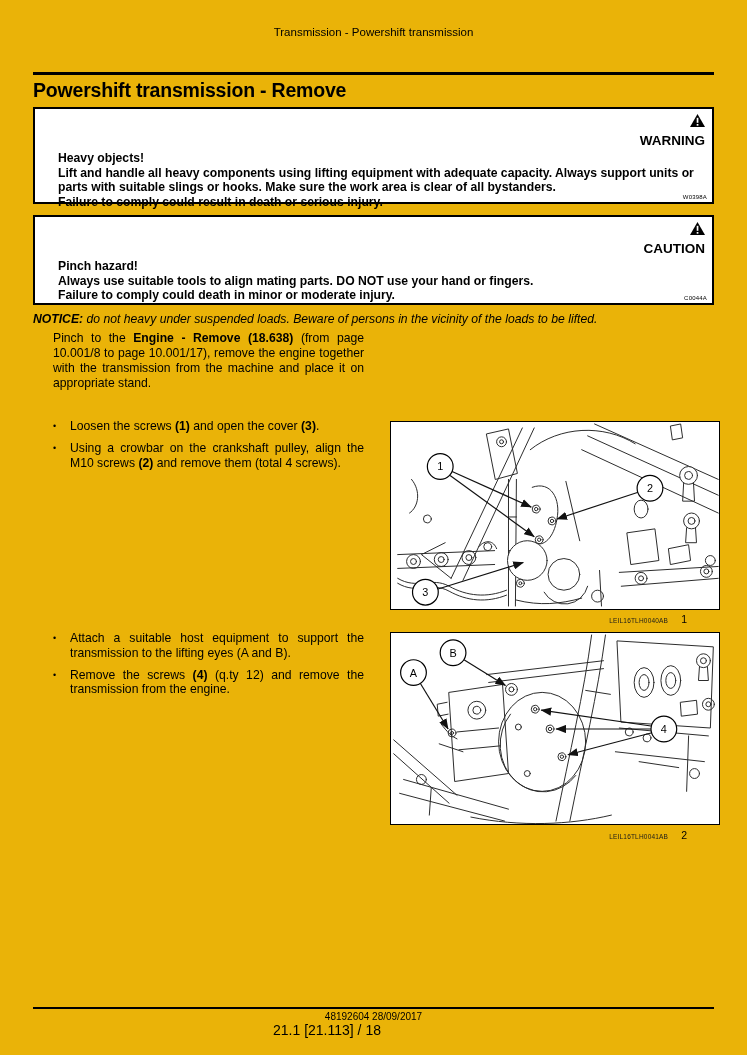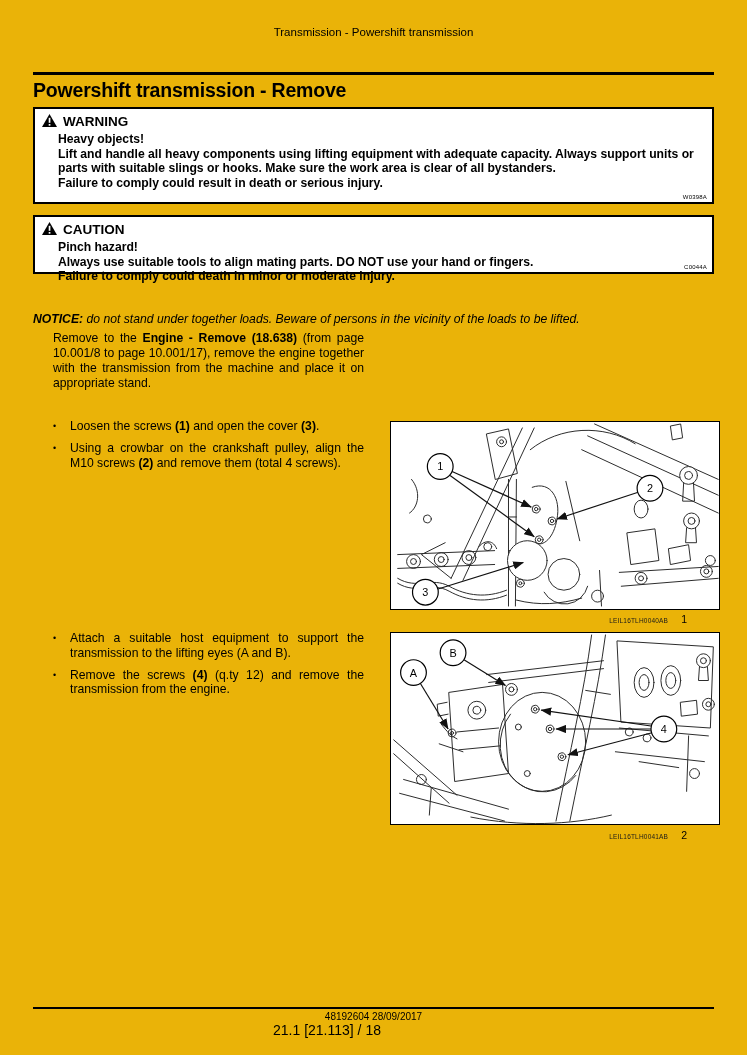--- a/index.html
+++ b/index.html
@@ -8,22 +8,22 @@
     font-family:"Liberation Sans",sans-serif;color:#000;
   }
   .abs{position:absolute;}
   .page-header{top:26px;left:0;width:747px;text-align:center;font-size:11.5px;}
   .rule-top{top:72px;left:33px;width:681px;height:3px;background:#000;}
   .doc-title{top:79px;left:33px;font-size:19.5px;font-weight:bold;letter-spacing:-0.2px;}
 
   .alert-box{left:33px;width:681px;border:2px solid #000;box-sizing:border-box;
     padding:5px 7px 2px 7px;background:#fff;}
   #warning-box{top:107px;height:97px;}
-  #caution-box{top:215px;height:59px;}
-  .box-head{display:flex;align-items:flex-start;gap:6px;font-weight:bold;font-size:13.5px;}
+  #caution-box{top:215px;height:90px;}
+  .box-head{display:flex;align-items:flex-end;gap:6px;font-weight:bold;font-size:13.5px;flex-direction:column;}
   .box-content{margin:3px 0 0 16px;font-weight:bold;font-size:12.2px;line-height:14.7px;}
   .box-code{position:absolute;right:5px;bottom:2px;font-size:6px;letter-spacing:.2px;}
 
   .notice-line{top:312px;left:33px;width:681px;font-size:12.2px;font-style:italic;}
   .notice-label{font-weight:bold;}
 
   .intro-para{top:331px;left:53px;width:311px;font-size:12.2px;line-height:15px;text-align:justify;}
 
   .steps{left:53px;width:311px;list-style:none;margin:0;padding:0;}
   #steps-fig1{top:419px;}
@@ -86,23 +86,23 @@
       <span>CAUTION</span>
     </div>
     <div class="box-content">
       <div>Pinch hazard!</div>
       <div>Always use suitable tools to align mating parts. DO NOT use your hand or fingers.</div>
       <div>Failure to comply could death in minor or moderate injury.</div>
     </div>
     <span class="box-code">C0044A</span>
   </div>
 
-  <div class="abs notice-line"><span class="notice-label">NOTICE:</span><span> do not stand under together loads. Beware of persons in the vicinity of the loads to be lifted.</span></div>
-
-  <p class="abs intro-para" style="margin:0"><span>Remove to the </span><b>Engine - Remove (18.638)</b><span> (from page 10.001/8 to page 10.001/17), remove the engine together with the transmission from the machine and place it on appropriate stand.</span></p>
+  <div class="abs notice-line"><span class="notice-label">NOTICE:</span><span> do not heavy under suspended loads. Beware of persons in the vicinity of the loads to be lifted.</span></div>
+
+  <p class="abs intro-para" style="margin:0"><span>Pinch to the </span><b>Engine - Remove (18.638)</b><span> (from page 10.001/8 to page 10.001/17), remove the engine together with the transmission from the machine and place it on appropriate stand.</span></p>
 
   <ul class="abs steps" id="steps-fig1">
     <li class="step">
       <span class="bullet">•</span>
       <span class="txt"><span>Loosen the screws </span><b>(1)</b><span> and open the cover </span><b>(3)</b><span>.</span></span>
     </li>
     <li class="step">
       <span class="bullet">•</span>
       <span class="txt"><span>Using a crowbar on the crankshaft pulley, align the M10 screws </span><b>(2)</b><span> and remove them (total 4 screws).</span></span>
     </li>

